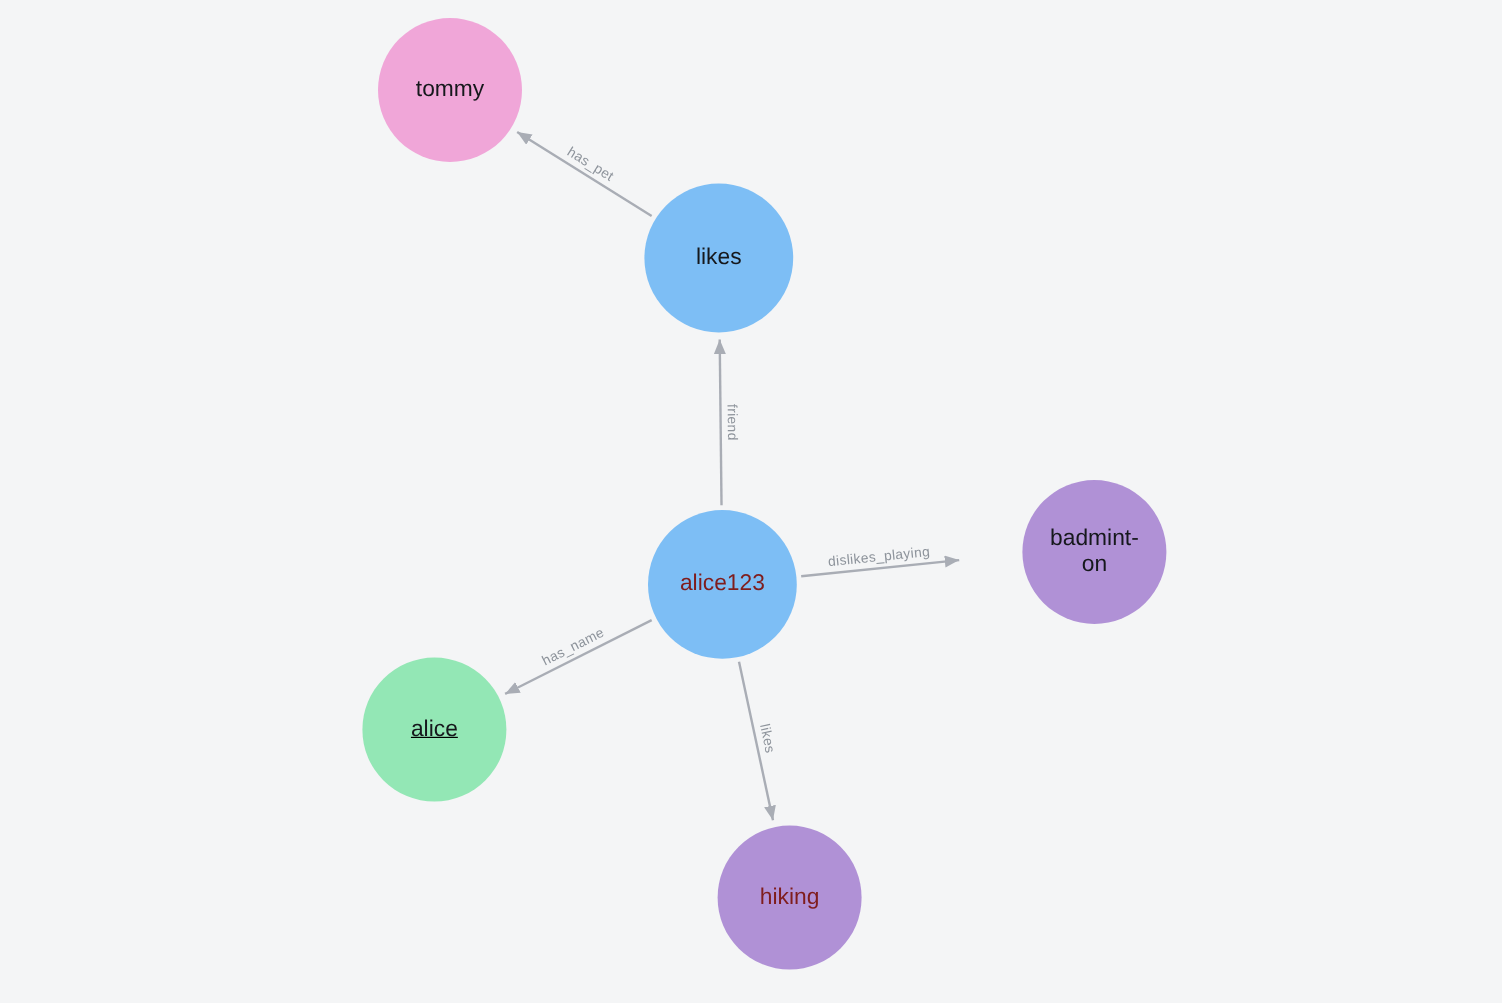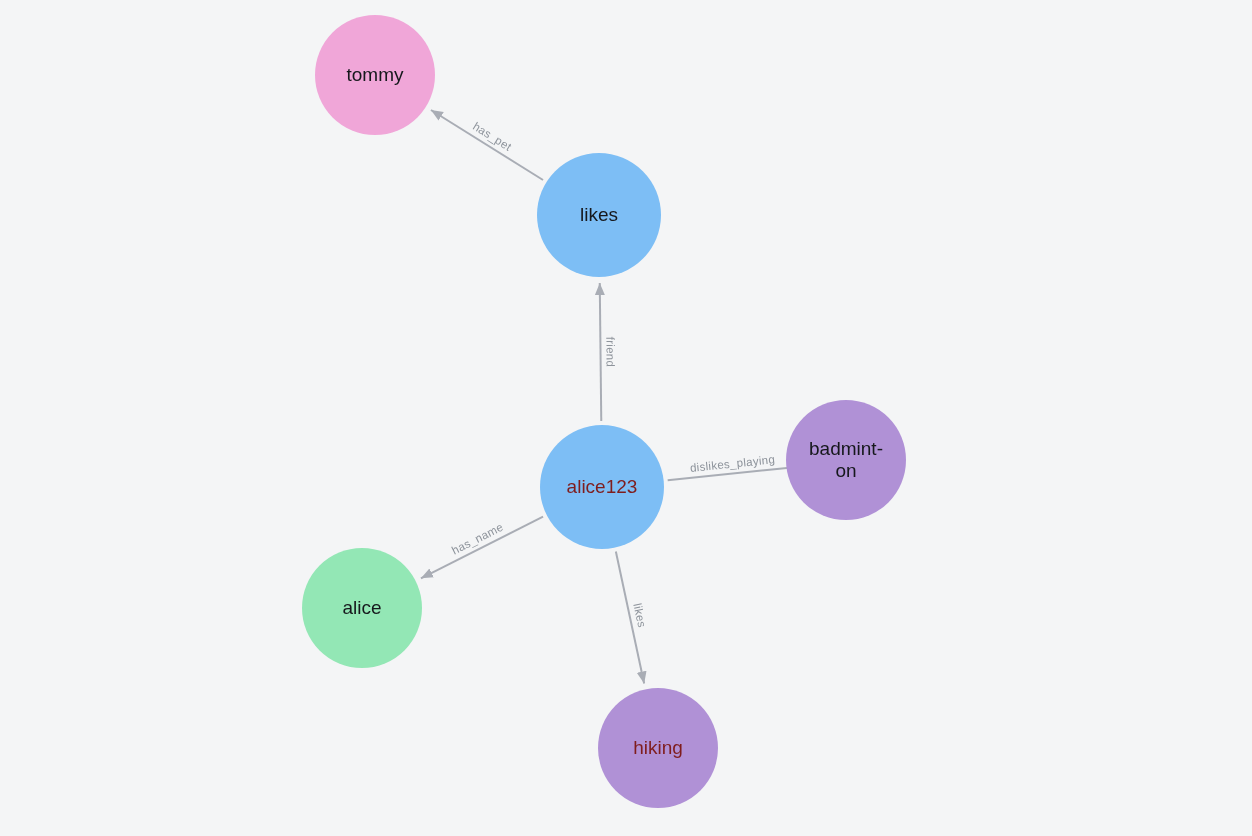--- a/index.html
+++ b/index.html
@@ -78,24 +78,24 @@
   <div id="nodes-layer">
       <div class="node" style="left: 315px; top: 15px; width: 120px; height: 120px; background: rgb(240, 166, 216);">
         <span class="node-label" style="color: rgb(22, 24, 28);">tommy</span>
       </div>
       <div class="node" style="left: 537px; top: 153px; width: 124px; height: 124px; background: rgb(125, 190, 245);">
         <span class="node-label" style="color: rgb(22, 24, 28);">likes</span>
       </div>
       <div class="node" style="left: 540px; top: 425px; width: 124px; height: 124px; background: rgb(125, 190, 245);">
         <span class="node-label" style="color: #7f1d1d;">alice123</span>
       </div>
-      <div class="node" style="left: 786px; top: 400px; width: 120px; height: 120px; background: rgb(176, 145, 214); align-items: center;">
+      <div class="node" style="left: 852px; top: 400px; width: 120px; height: 120px; background: rgb(176, 145, 214); align-items: center;">
         <span class="node-label" style="color: rgb(22, 24, 28);">badmint-
 on</span>
       </div>
-      <div class="node" style="left: 302px; top: 548px; width: 120px; height: 120px; background: rgb(147, 231, 181);">
+      <div class="node" style="left: 302px; top: 548px; width: 120px; height: 120px; background: rgb(147, 231, 181); text-decoration: underline;">
         <span class="node-label" style="color: rgb(22, 24, 28);">alice</span>
       </div>
       <div class="node" style="left: 598px; top: 688px; width: 120px; height: 120px; background: rgb(176, 145, 214);">
         <span class="node-label" style="color: #7f1d1d;">hiking</span>
       </div>
     </div>
 </div>
 
 </body></html>

